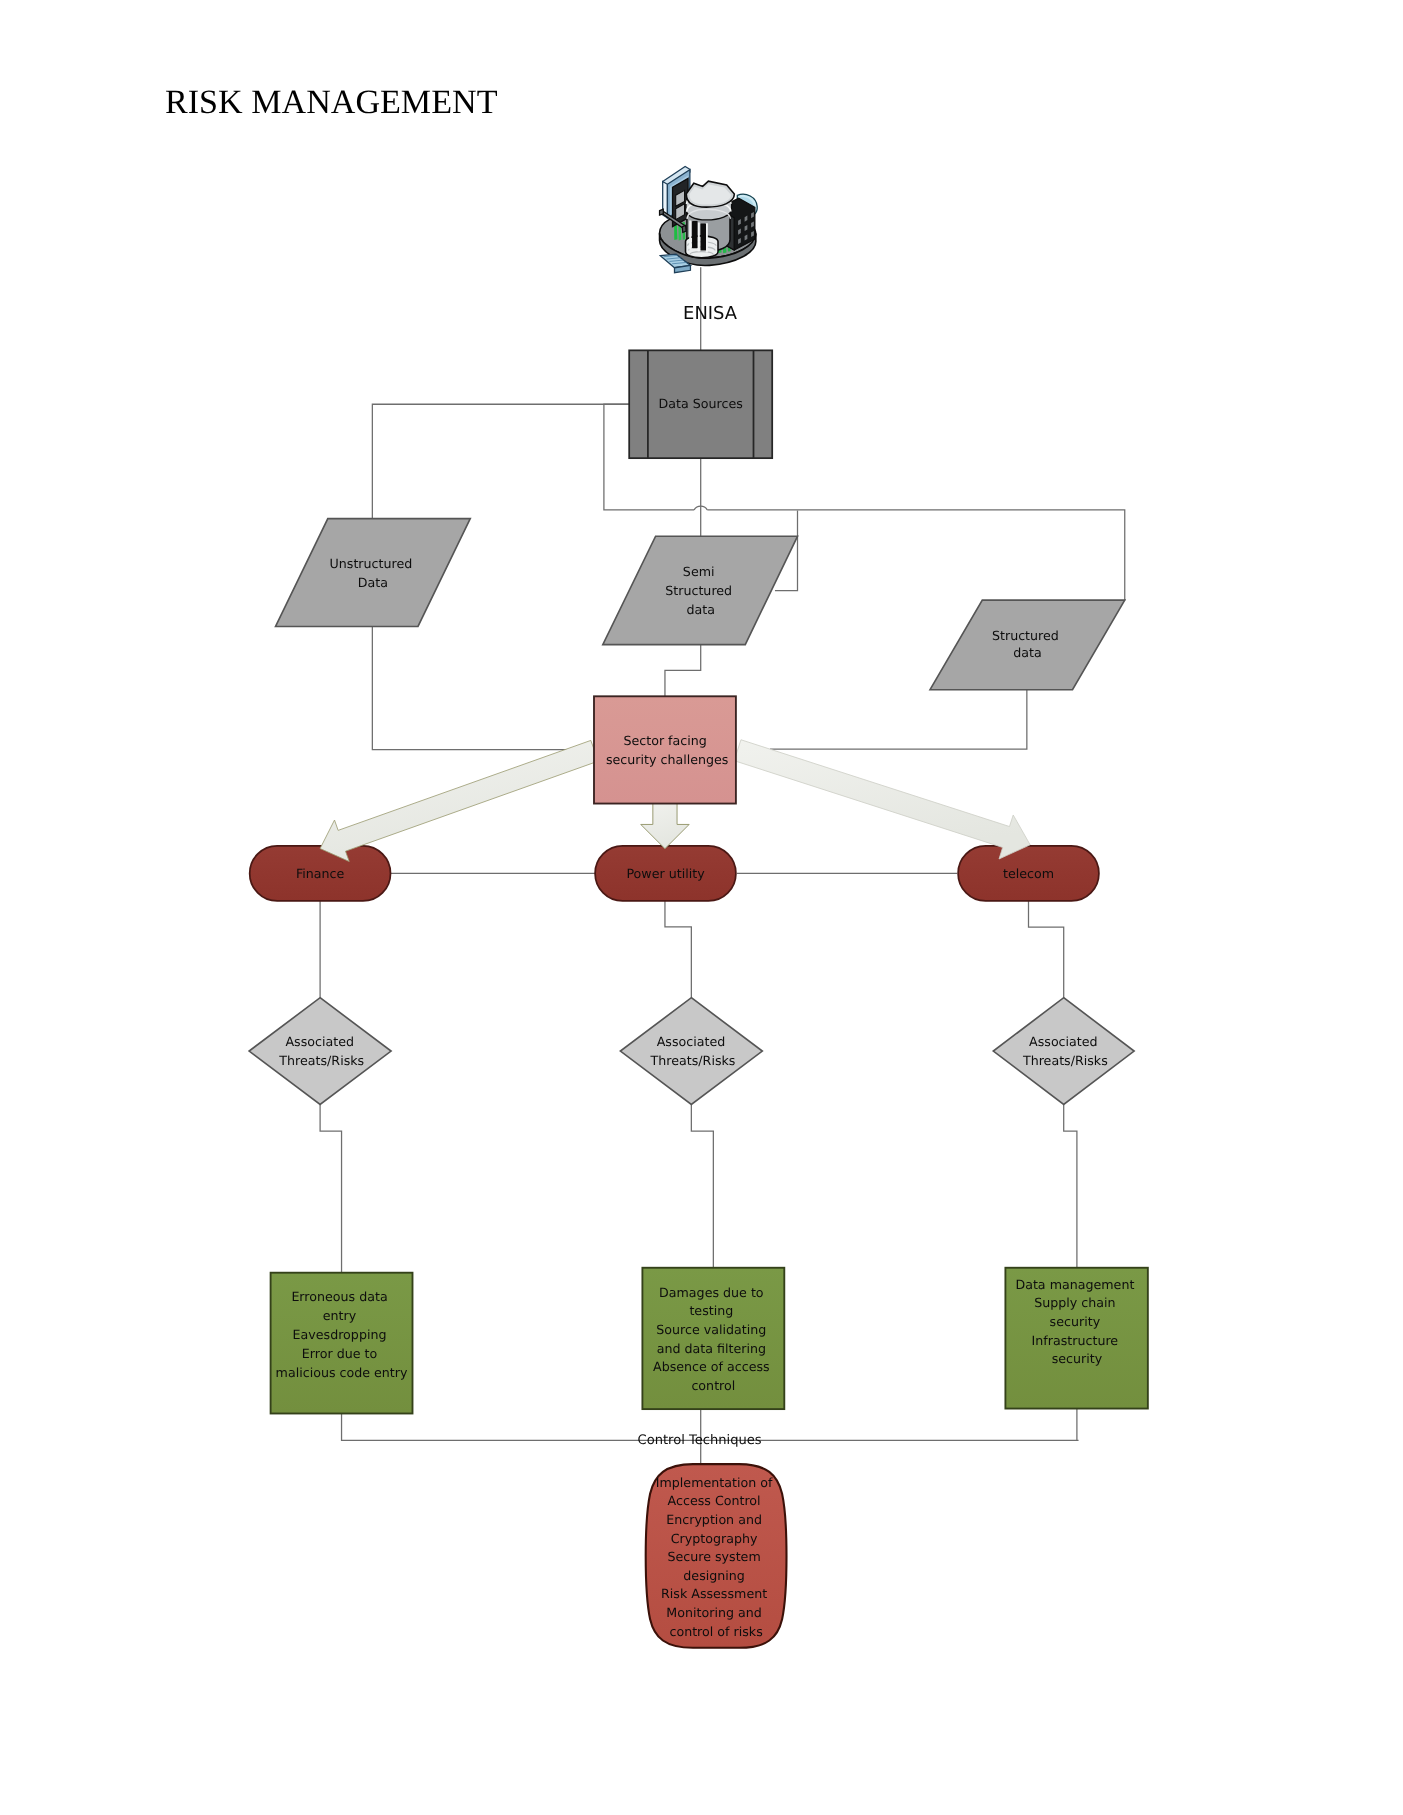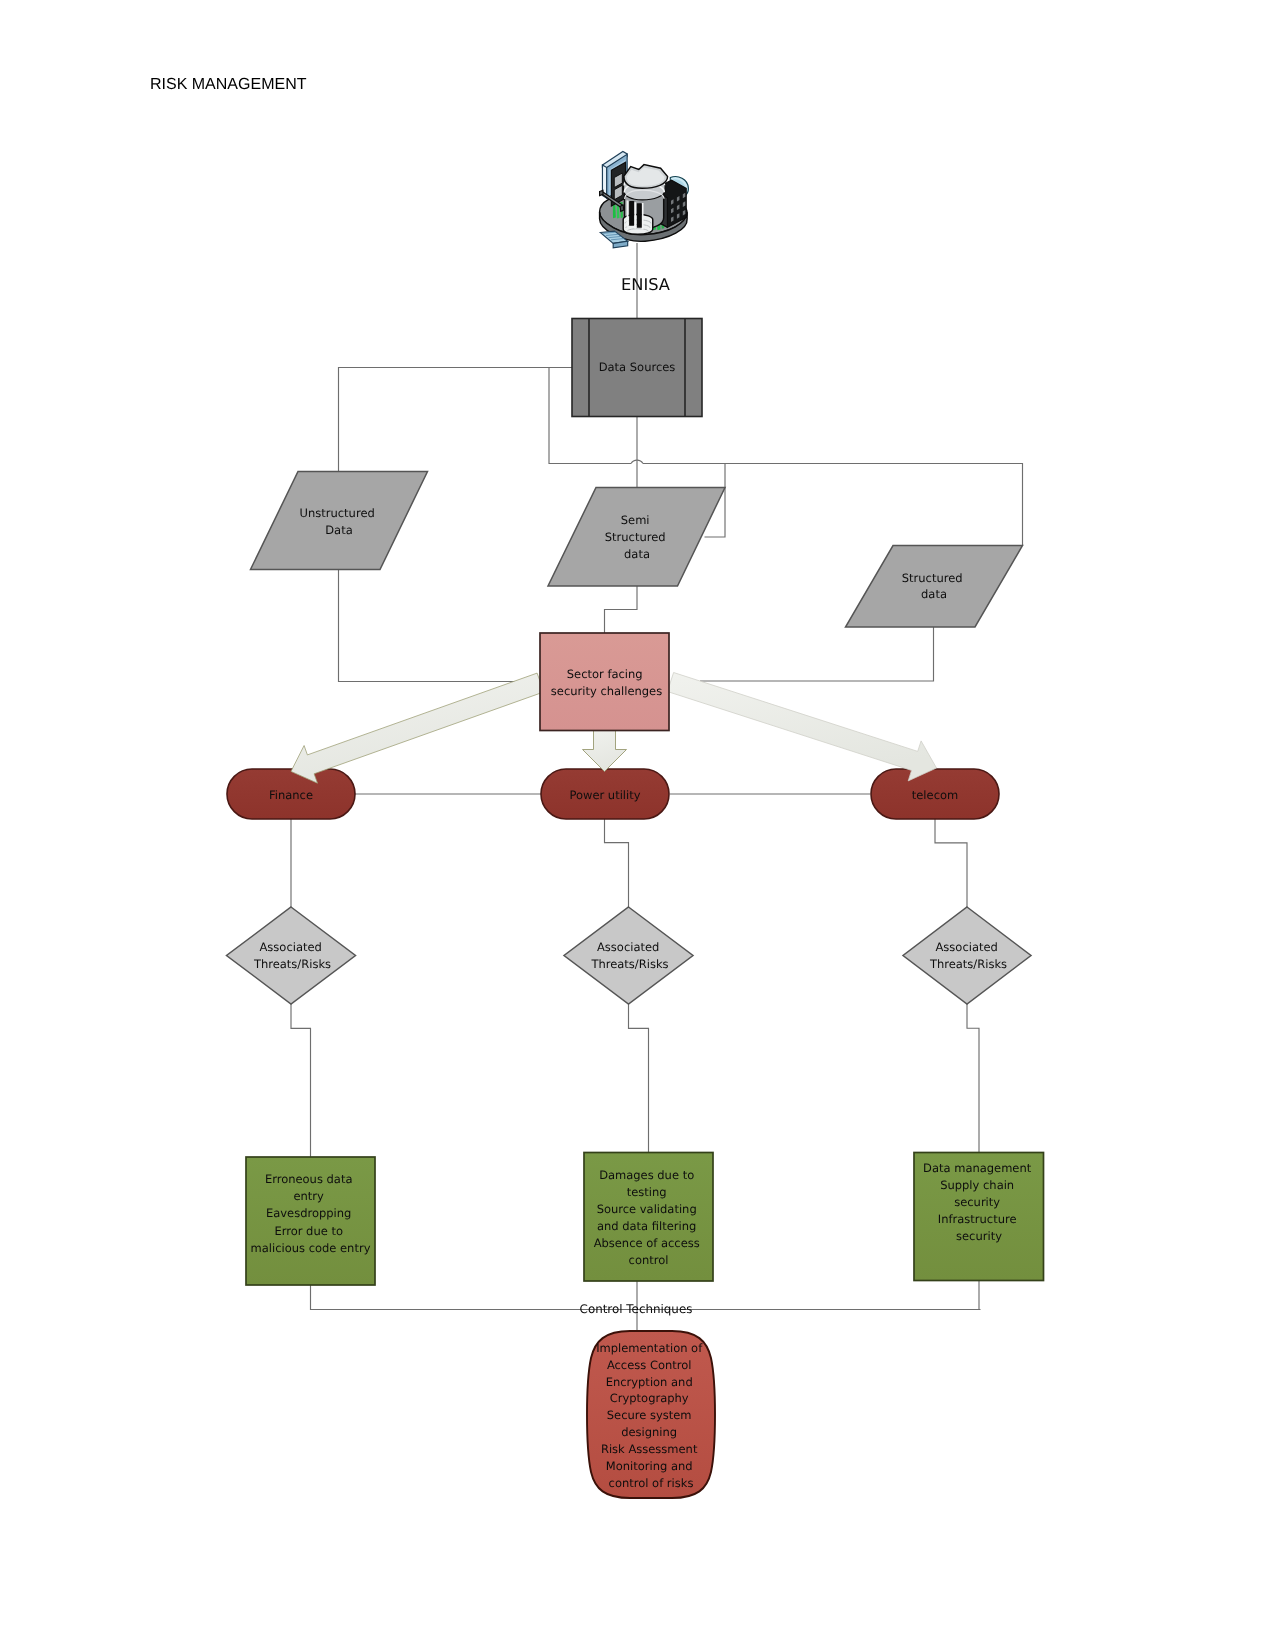--- a/index.html
+++ b/index.html
@@ -1,21 +1,21 @@
 <!DOCTYPE html>
 <html><head>
 <meta charset="utf-8">
 <title>RISK MANAGEMENT</title>
 <style>
   html,body{margin:0;padding:0;background:#ffffff;}
   body{width:1275px;height:1650px;position:relative;overflow:hidden;
        font-family:"DejaVu Sans",sans-serif;-webkit-font-smoothing:antialiased;text-rendering:geometricPrecision;}
   #page{position:absolute;left:0;top:0;width:1275px;height:1650px;background:#ffffff;}
-  #doc-title{position:absolute;left:150px;top:77px;font-family:Liberation Sans, sans-serif;
-             font-size:16px;line-height:1;color:#000000;white-space:nowrap;}
+  #doc-title{position:absolute;left:150px;top:77px;font-family:Liberation Serif, serif;
+             font-size:31px;line-height:1;color:#000000;white-space:nowrap;}
   svg#canvas{position:absolute;left:0;top:0;width:1275px;height:1650px;overflow:visible;}
   svg text{font-family:"DejaVu Sans",sans-serif;fill:#0d0d0d;-webkit-font-smoothing:antialiased;}
   .lbl{font-size:11.5px;}
   .lbl-enisa{font-size:16.3px;}
   .lbl-ct{font-size:11.9px;}
   .conn{stroke:#6e6e6e;stroke-width:1.15;fill:none;stroke-linecap:butt;}
 </style>
 </head>
 <body>
 

